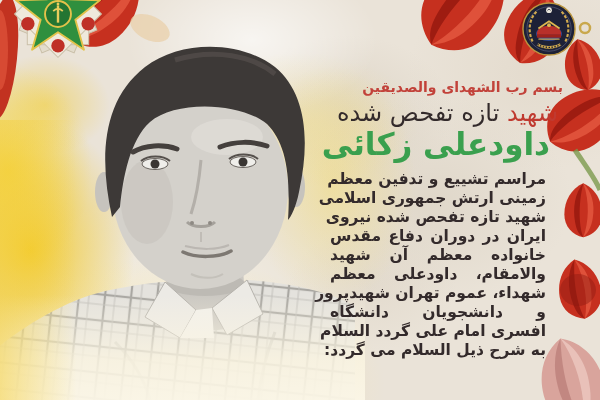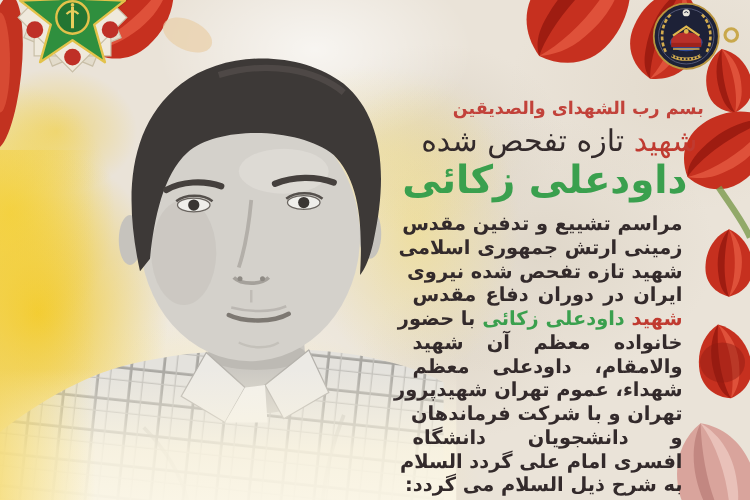--- a/index.html
+++ b/index.html
@@ -197,27 +197,25 @@
     <path d="M16,44 C22,48 34,48 40,44" stroke="#1d2137" stroke-width="1.4" fill="none" stroke-dasharray="1.5,1.5"></path>
   </svg>
 
   <div class="txt bismillah">بسم رب الشهدای والصدیقین</div>
 
   <div class="txt title"><span class="red">شهید</span> <span>تازه تفحص شده</span></div>
 
   <div class="txt name">داودعلی زکائی</div>
 
   <div class="bodytxt">
-    <div class="bline">مراسم تشییع و تدفین مقدس</div>
+    <div class="bline">مراسم تشییع و تدفین معظم</div>
     <div class="bline">زمینی ارتش جمهوری اسلامی</div>
     <div class="bline">شهید تازه تفحص شده نیروی</div>
     <div class="bline">ایران در دوران دفاع مقدس</div>
-    <div class="bline"><span class="red">شهید</span> <span class="green">داودعلی زکائی</span> <span>با حضور</span></div>
     <div class="bline">خانواده معظم آن شهید</div>
     <div class="bline">والامقام، داودعلی معظم</div>
     <div class="bline">شهداء، عموم تهران شهیدپرور</div>
-    <div class="bline">تهران و با شرکت فرماندهان</div>
     <div class="bline">و دانشجویان دانشگاه</div>
     <div class="bline">افسری امام علی گردد السلام</div>
     <div class="bline">به شرح ذیل السلام می گردد:</div>
   </div>
 
 </div>
 
 </body></html>

